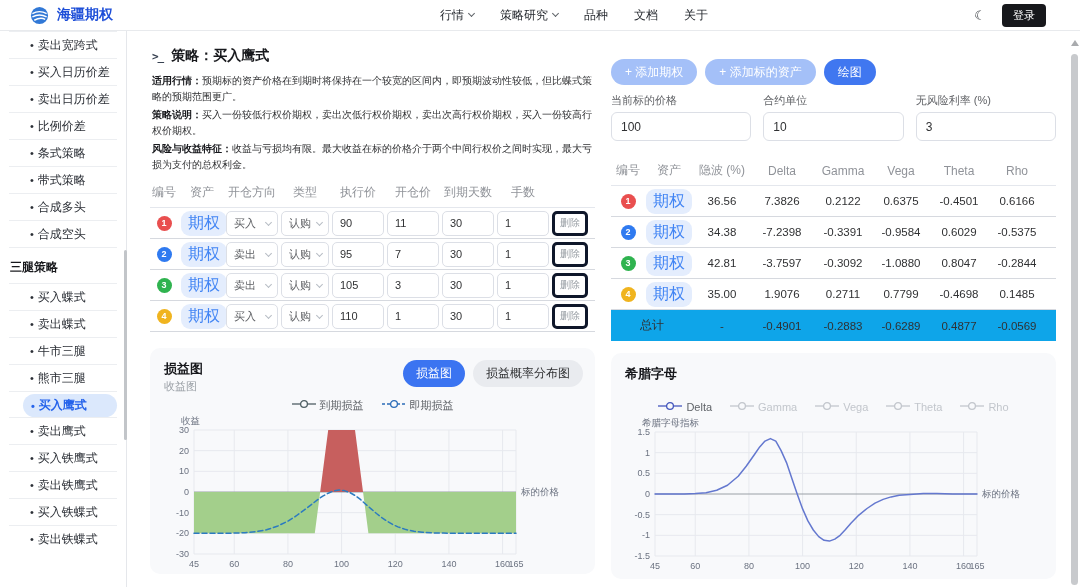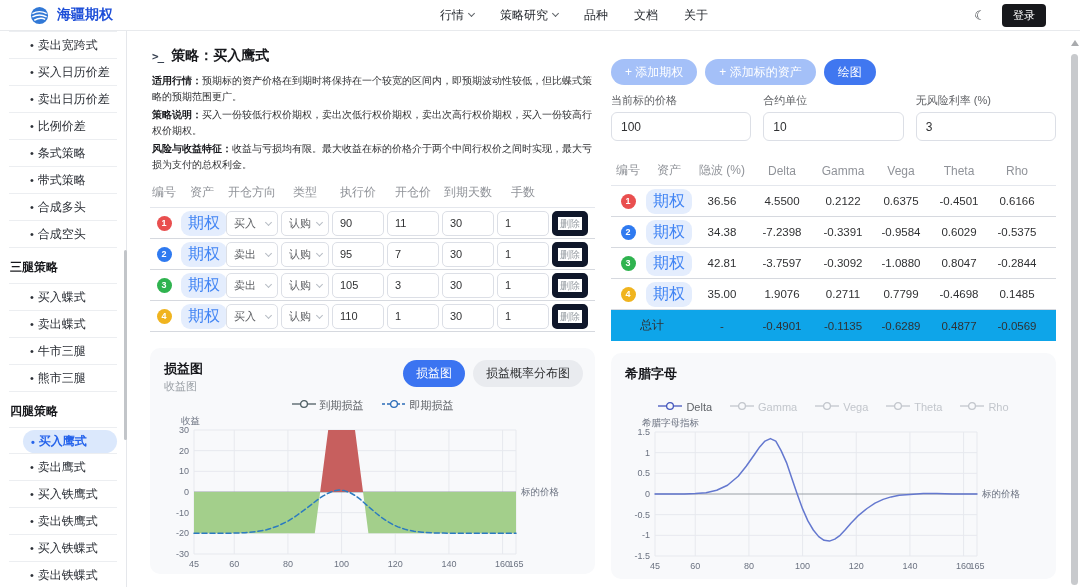--- a/index.html
+++ b/index.html
@@ -57,21 +57,21 @@
   .legs-row { height:31px; border-bottom:1px solid #d6d9df; }
   .num-badge { width:15px; height:15px; border-radius:50%; color:#fff; font-size:9px; font-weight:bold;
                display:flex; align-items:center; justify-content:center; margin:0 auto; }
   .asset-badge { background:#e4edfd; color:#4285f4; font-size:16px; border-radius:9px;
                  padding:2px 7px; margin:0 auto; width:max-content; }
   .sel { position:relative; height:25px; border:1px solid #dcdfe6; border-radius:5px; background:#fff;
          font-size:11px; color:#606266; display:flex; align-items:center; padding:0 13px 0 7px; cursor:pointer; }
   .sel .caret { border-color:#b7bcc4; position:absolute; right:6px; margin:0 0 2px 0; }
   .cell-input { width:100%; height:25px; border:1px solid #dcdfe6; border-radius:5px; font-size:11px;
                 color:#303133; padding:0 7px; font-family:inherit; background:#fff; }
-  .del-btn { height:25px; width:100%; border:6px solid #0f172a; border-radius:5px; background:#fff;
+  .del-btn { height:25px; width:100%; border:3px solid #0f172a; border-radius:5px; background:#fff;
              color:#9aa0a6; font-size:10px; cursor:pointer; font-family:inherit; }
 
   
   .action-row { display:flex; gap:8px; margin-top:16px; align-items:center; }
   .pill { border:none; border-radius:14px; height:26px; font-size:12px; padding:0 14px;
           color:#fff; cursor:pointer; font-family:inherit; }
   .pill-light { background:#a4c0f8; }
   .pill-solid { background:#4077f0; }
   .params-row { display:flex; gap:12px; margin-top:8px; }
   .param { flex:1; }
@@ -226,23 +226,20 @@
           <div class="side-item">
             <span class="bullet">•</span>
             <span>牛市三腿</span>
           </div>
         </div>
         <div class="side-row">
           <div class="side-item">
             <span class="bullet">•</span>
             <span>熊市三腿</span>
           </div>
-        </div>
-        <div class="side-row">
-          <div class="side-header">四腿策略</div>
         </div>
         <div class="side-row">
           <div class="side-item selected">
             <span class="bullet">•</span>
             <span>买入鹰式</span>
           </div>
         </div>
         <div class="side-row">
           <div class="side-item">
             <span class="bullet">•</span>
@@ -476,21 +473,21 @@
               <div class="cell">Gamma</div>
               <div class="cell">Vega</div>
               <div class="cell">Theta</div>
               <div class="cell">Rho</div>
             </div>
           <div>
               <div class="greeks-row">
                 <div class="num-badge" style="background: rgb(233, 79, 79);">1</div>
                 <div class="asset-badge">期权</div>
                 <div class="val">36.56</div>
-                <div class="val">4.5500</div>
+                <div class="val">7.3826</div>
                 <div class="val">0.2122</div>
                 <div class="val">0.6375</div>
                 <div class="val">-0.4501</div>
                 <div class="val">0.6166</div>
               </div>
               <div class="greeks-row">
                 <div class="num-badge" style="background: rgb(47, 122, 240);">2</div>
                 <div class="asset-badge">期权</div>
                 <div class="val">34.38</div>
                 <div class="val">-7.2398</div>
@@ -517,21 +514,21 @@
                 <div class="val">0.2711</div>
                 <div class="val">0.7799</div>
                 <div class="val">-0.4698</div>
                 <div class="val">0.1485</div>
               </div>
             </div>
           <div class="greeks-total">
               <div class="tlabel">总计</div>
               <div class="val">-</div>
               <div class="val">-0.4901</div>
-              <div class="val">-0.1135</div>
+              <div class="val">-0.2883</div>
               <div class="val">-0.6289</div>
               <div class="val">0.4877</div>
               <div class="val">-0.0569</div>
             </div>
         </div>
 
         <div class="chart-card greeks-card">
           <div class="card-title">希腊字母</div>
           <div class="legend-row">
               <span class="legend-item">

